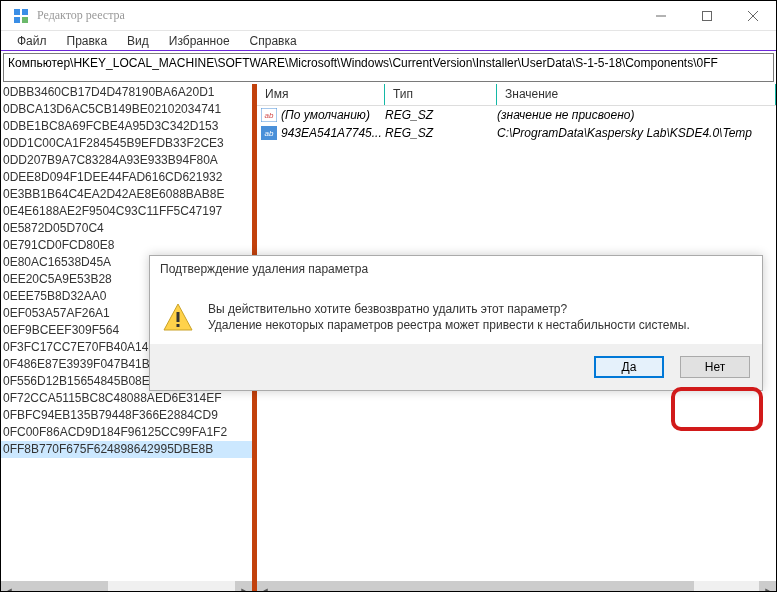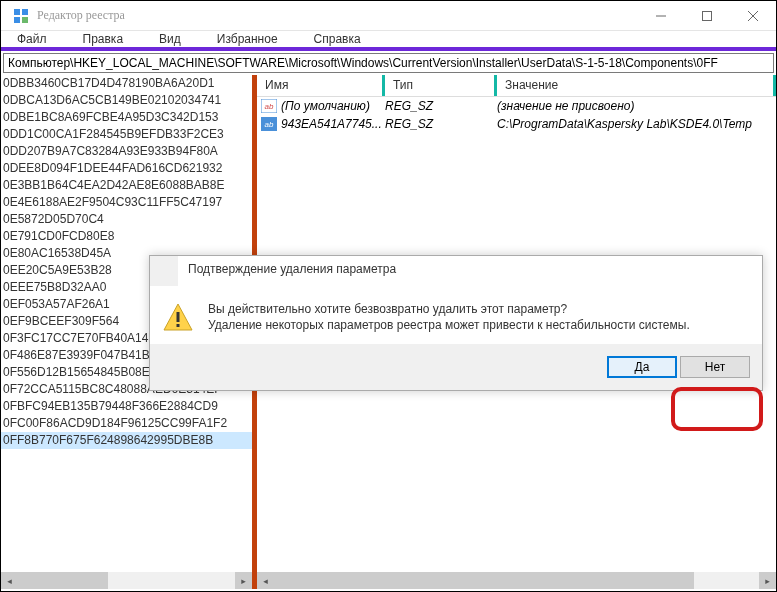--- a/index.html
+++ b/index.html
@@ -43,30 +43,30 @@
     align-items: center;
     justify-content: center;
     color: #666;
   }
   
   .menubar {
     height: 20px;
     display: flex;
     align-items: center;
     padding-left: 8px;
-    gap: 20px;
-    border-bottom: 4px solid #6d28d9;
+    gap: 4px;
+    border-bottom: 1px solid #6d28d9;
   }
   .menu-item {
     padding: 2px 8px;
     color: #333;
   }
   
   .addressbar {
-    height: 20px;
+    height: 29px;
     border: 1px solid #7a7a7a;
     margin: 2px;
     padding: 2px 4px;
     font-size: 12px;
     white-space: nowrap;
     overflow: hidden;
     background: #fff;
   }
   
   .main {
@@ -133,21 +133,21 @@
     flex-direction: column;
   }
   .value-header {
     height: 22px;
     display: flex;
     border-bottom: 1px solid #ddd;
     background: #fff;
   }
   .value-header .col {
     padding: 3px 8px;
-    border-right: 3px solid #14b8a6;
+    border-right: 1px solid #14b8a6;
     color: #333;
     font-size: 12px;
   }
   .col-name { width: 128px; }
   .col-type { width: 112px; }
   .col-value { flex: 1; }
   .value-body {
     flex: 1;
   }
   .value-row {
@@ -175,42 +175,41 @@
     background: #f0f0f0;
     border: 1px solid #aaa;
     box-shadow: 0 0 10px rgba(0,0,0,0.2);
   }
   .dialog-title {
     height: 30px;
     background: #fff;
     padding: 6px 10px;
     font-size: 12px;
     color: #333;
-    margin-left: 28px;
   }
   .dialog-body {
     display: flex;
     padding: 16px 12px 10px;
     background: #fff;
   }
   .dialog-icon {
     width: 32px;
     height: 32px;
     margin-right: 14px;
     flex-shrink: 0;
   }
   .dialog-text {
     color: #333;
     line-height: 1.3;
     font-size: 12px;
   }
   .dialog-buttons {
     display: flex;
     justify-content: flex-end;
-    gap: 3px;
+    gap: 16px;
     padding: 12px;
     background: #f0f0f0;
   }
   .dlg-btn {
     min-width: 70px;
     height: 22px;
     border: 1px solid #aaa;
     background: #e1e1e1;
     font-size: 12px;
     display: inline-flex;

